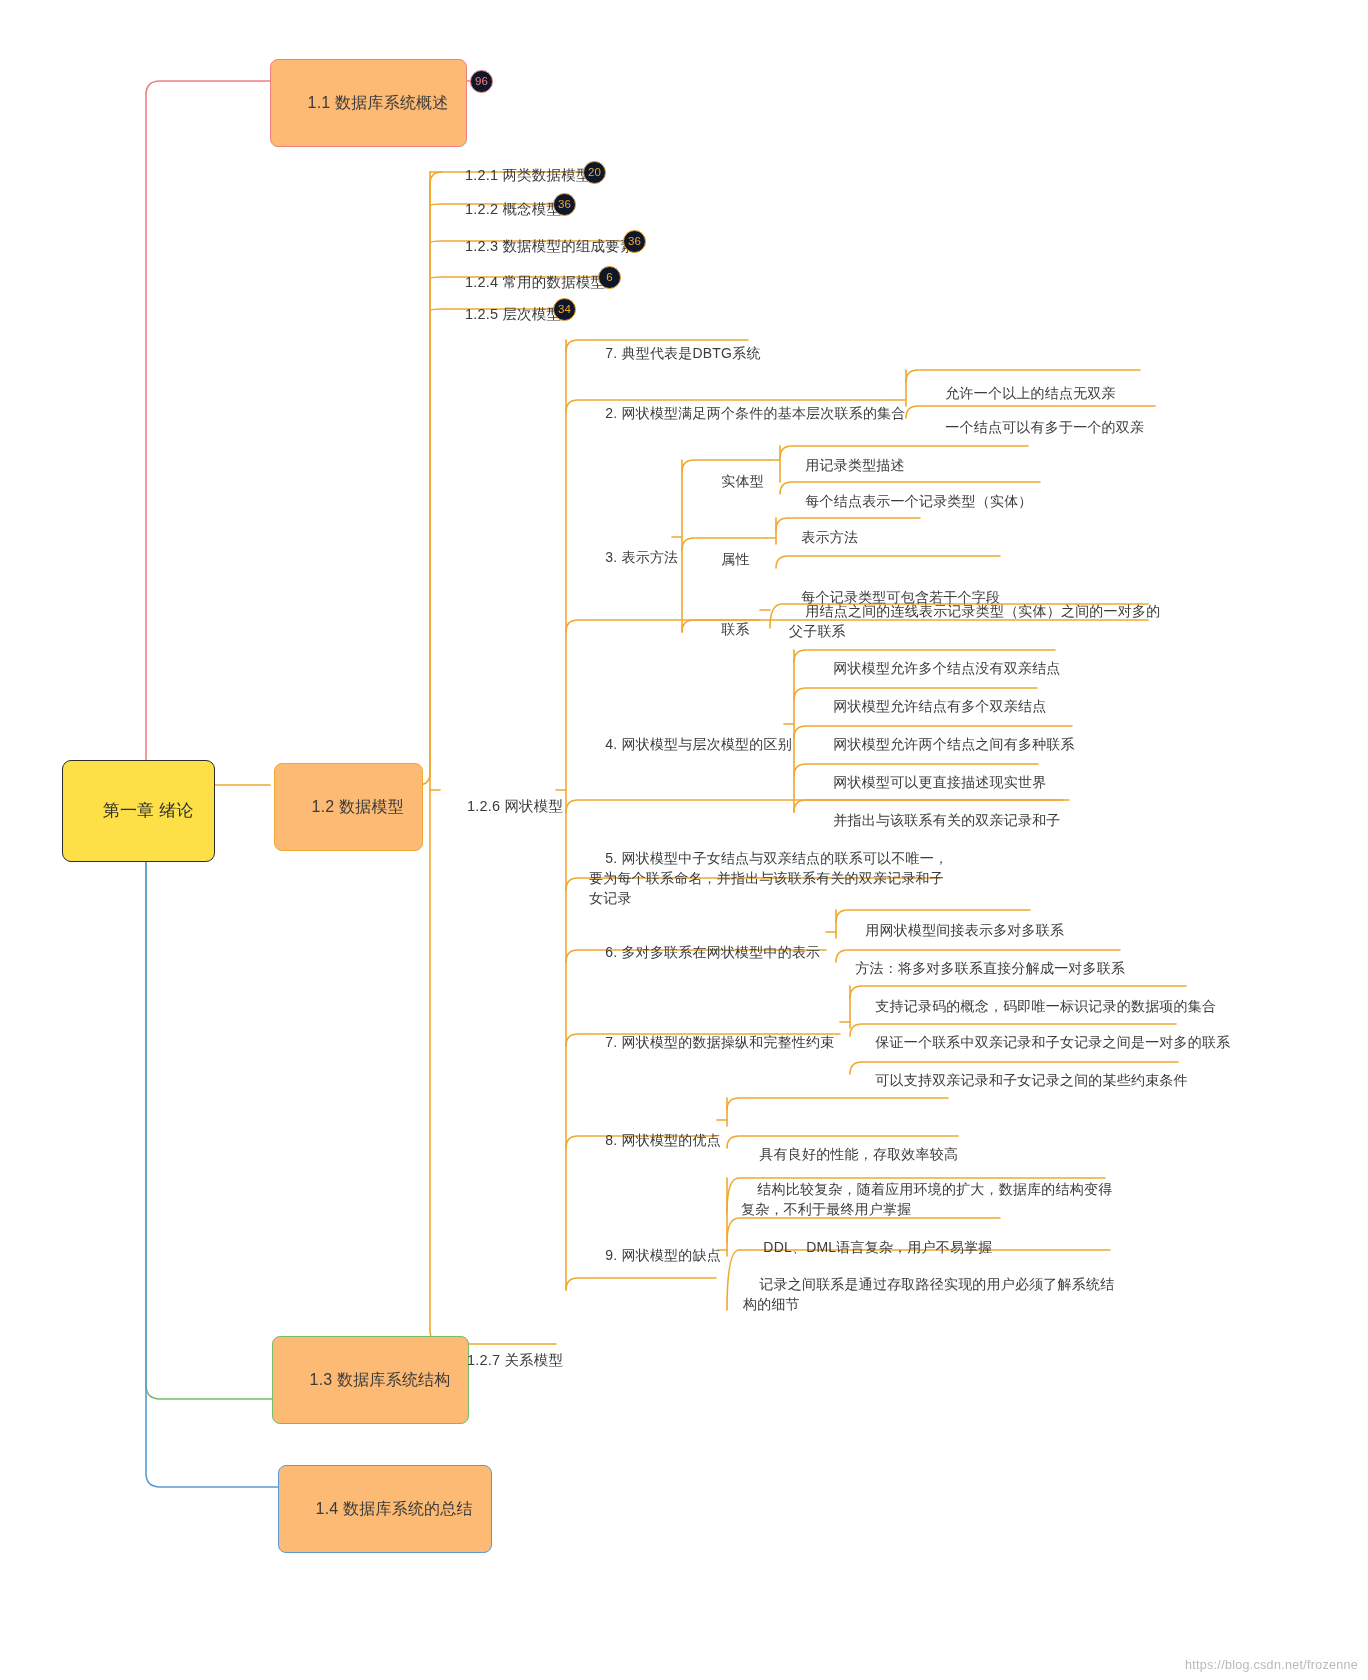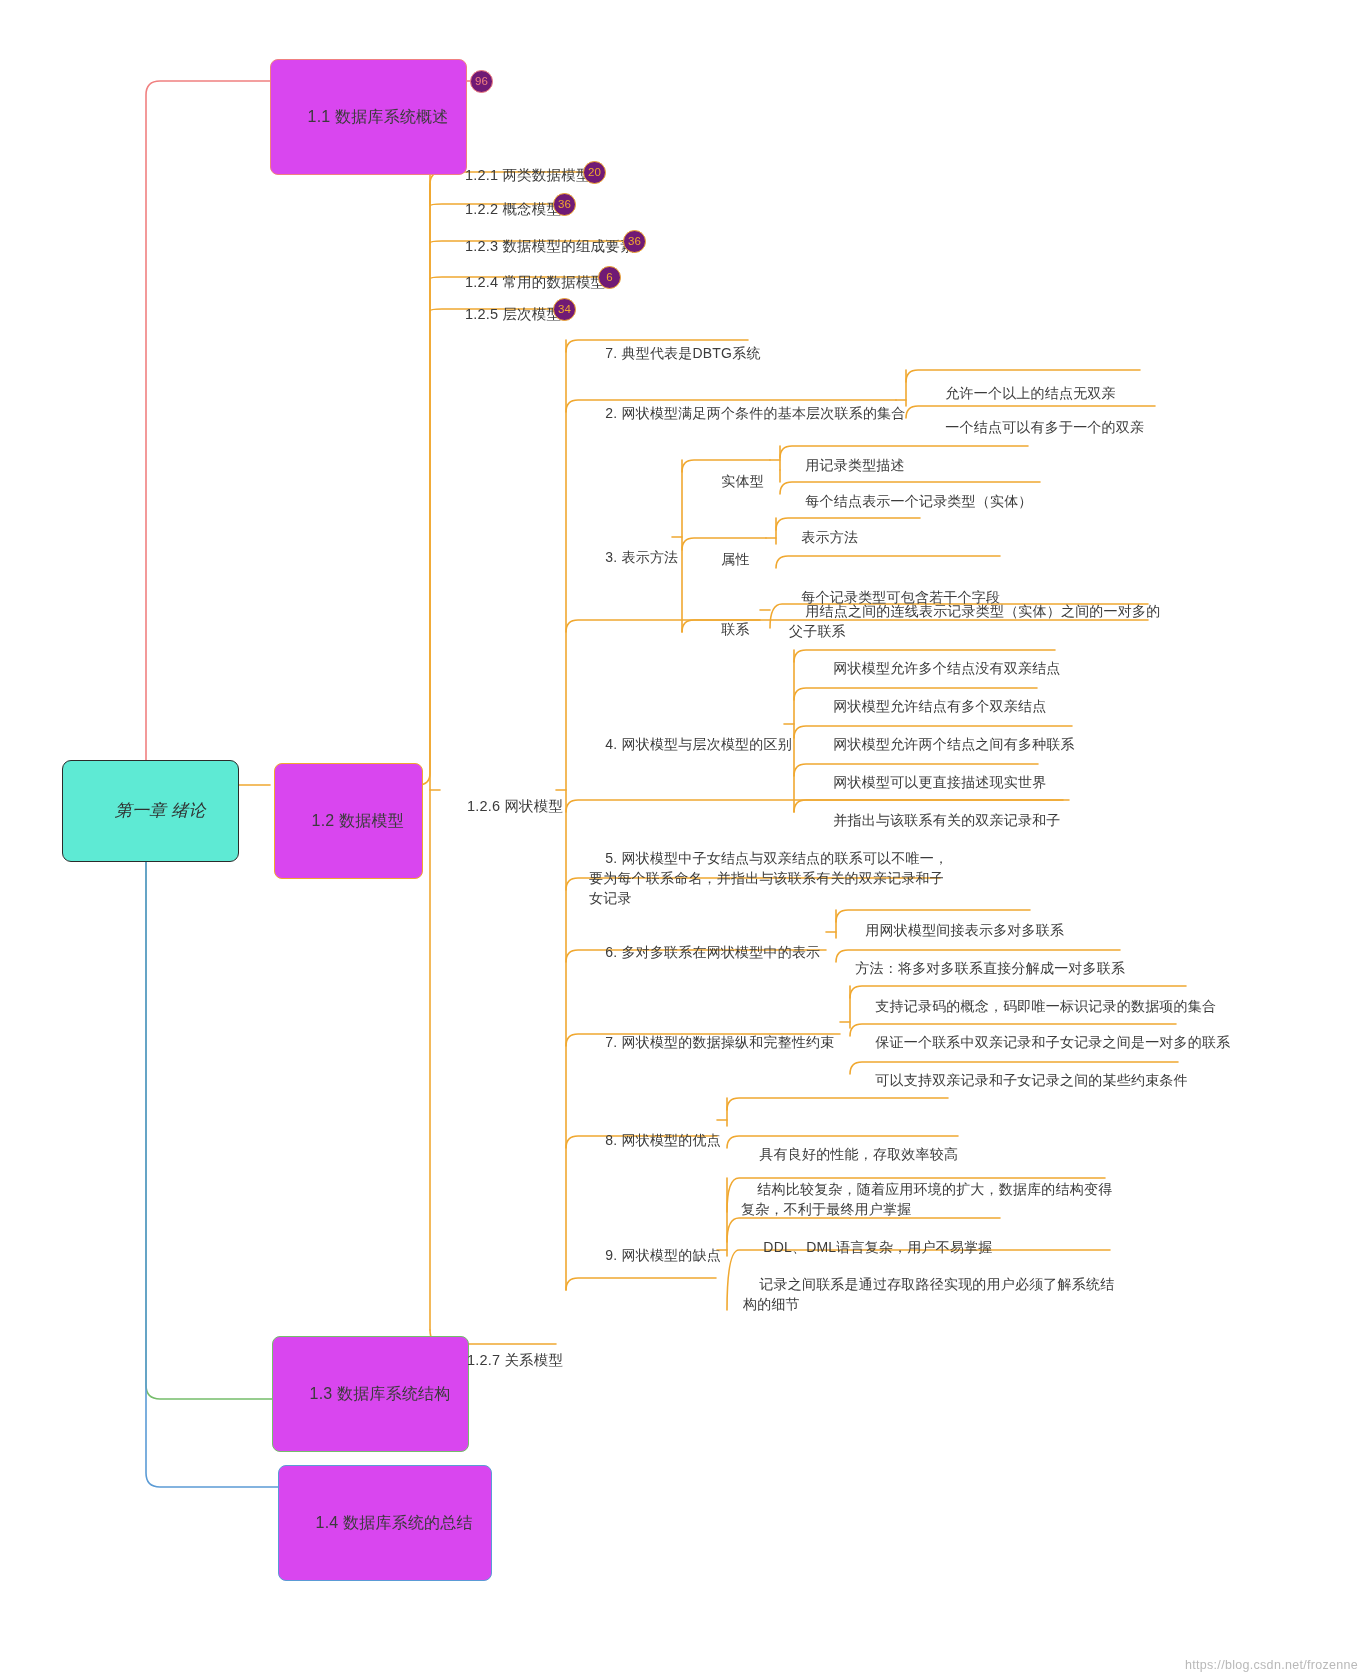--- a/index.html
+++ b/index.html
@@ -31,52 +31,51 @@
     position: absolute;
     box-sizing: border-box;
     white-space: pre;
     line-height: 1.42;
     letter-spacing: 0.2px;
   }
   
   .node.root {
     border: 1.6px solid #2b2b2b;
     border-radius: 9px;
-    background: #5eead4;
+    background: #fde047;
     color: #2f2f2f;
     font-size: 17px;
-    padding: 14px 32px;
-    font-style: italic;
+    padding: 14px 20px;
   }
   
   .node.boxed {
     border-width: 1.4px;
     border-style: solid;
     border-radius: 8px;
-    background: #d946ef;
+    background: #fdba74;
     font-size: 16px;
-    padding: 23px 18px;
+    padding: 9px 18px;
   }
   .node.plain {
     font-size: 14.5px;
     padding: 2px 3px;
     background: transparent;
   }
   .node.plain.small {
     font-size: 14px;
   }
   .badge {
     position: absolute;
     box-sizing: border-box;
     width: 23px;
     height: 23px;
     border-radius: 50%;
     border: 1.3px solid #f0a830;
     color: #f0a830;
-    background: #701a75;
+    background: #0f172a;
     font-size: 11.5px;
     line-height: 21px;
     text-align: center;
     font-family: "Liberation Sans", sans-serif;
   }
   .badge.red {
     border-color: #f08080;
     color: #f08080;
   }
   .watermark {

